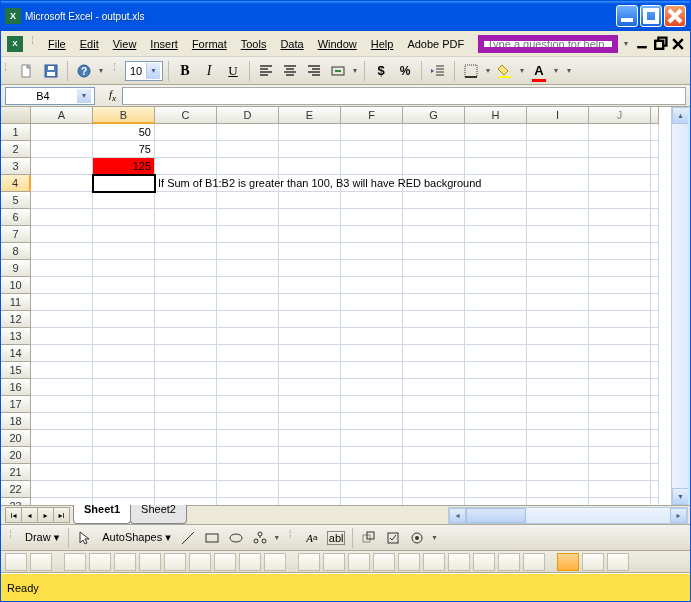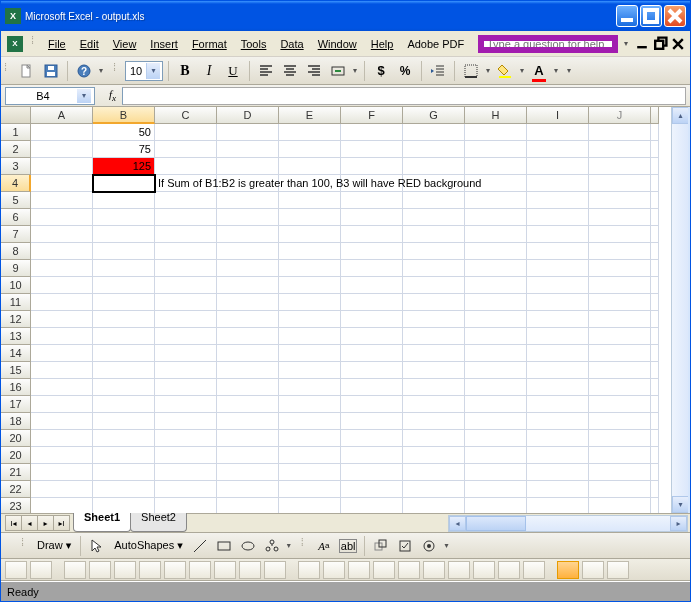--- a/index.html
+++ b/index.html
@@ -69,28 +69,28 @@
 .tab-nav { display:flex; padding-left:4px; }
 .tab-nav .tn { width:17px; height:16px; border:1px solid #aca899; background:linear-gradient(#f6f4ec,#e2dece); display:flex; align-items:center;justify-content:center; font-size:8px; cursor:pointer; margin-right:-1px; }
 .tabs { display:flex; align-items:flex-end; height:100%; margin-left:4px; }
 .tab { height:30px; padding: 0 10px; background:#fff; border:1px solid #888; border-top:none; border-radius:0 0 4px 4px; margin-right:-1px; display:flex; align-items:center; cursor:pointer; font-weight:bold; }
 .tab.inactive { background:#e6e6e6; font-weight:normal; }
 .hscroll { margin-left:auto; height:17px; width:240px; display:flex; background:linear-gradient(#eef4fd,#dce8fb); border:1px solid #bcd; margin-right:2px; }
 .hscroll .hb { width:17px; height:15px; background:linear-gradient(#e6eefc,#bcd3f5); border:1px solid #b0c8ea; display:flex;align-items:center;justify-content:center; font-size:8px; color:#4d6185; cursor:pointer; }
 .hscroll .track { flex:1; position:relative; }
 .hscroll .thumb { position:absolute; left:0; top:0; bottom:0; width:60px; background:linear-gradient(#dce8fb,#bcd3f5); border:1px solid #a4c1ea; }
 
-.draw-bar { height:26px; background: linear-gradient(#f3f2ed,#e1ddcf); display:flex; align-items:center; padding:0 20px; gap:2px; border-bottom:1px solid #aca899; }
+.draw-bar { height:26px; background: linear-gradient(#f3f2ed,#e1ddcf); display:flex; align-items:center; padding:0 8px; gap:2px; border-bottom:1px solid #aca899; }
 .draw-label { padding: 2px 4px; cursor:pointer; }
 
 .extra-bar { height:22px; background:linear-gradient(#f0eee4,#e1ddcf); border-bottom:1px solid #aca899; display:flex; align-items:center; padding:0 4px; gap:3px;}
 .ex-btn { width:22px; height:18px; border:1px solid #c0bcae; background:linear-gradient(#fdfdfb,#ece9dc); cursor:pointer;}
 .ex-btn.orange { background:linear-gradient(#ffd591,#ffb13d); border-color:#e69b00; }
 
-.status { height:20px; background:#a3a3a3; padding: 2px 6px; display:flex; align-items:center; border-top:1px solid #fff; }
+.status { height:28px; background:#fde047; padding: 2px 6px; display:flex; align-items:center; border-top:1px solid #fff; }
 
 svg.ico { width:16px; height:16px; }
 </style>
 </head>
 <body>
 
 <div class="window">
 
   <div class="titlebar">
     <span class="tb-icon">X</span>

